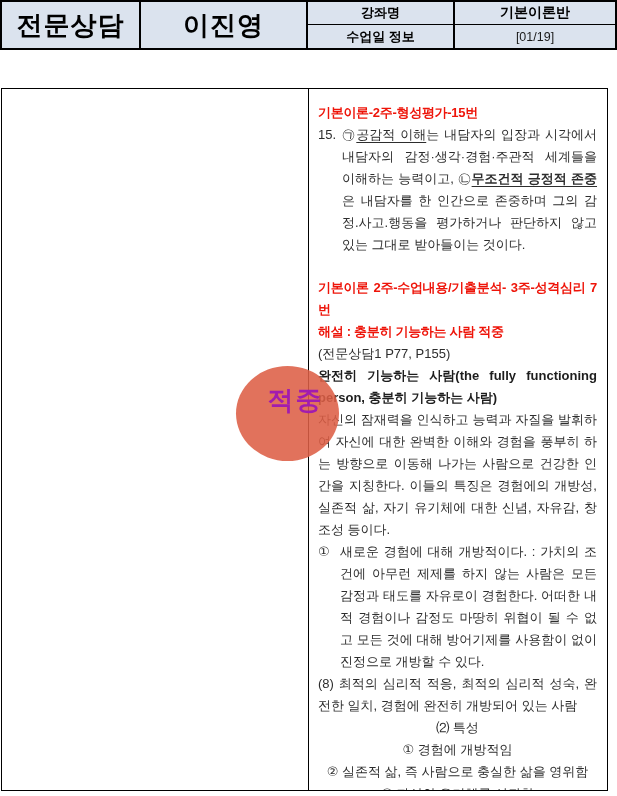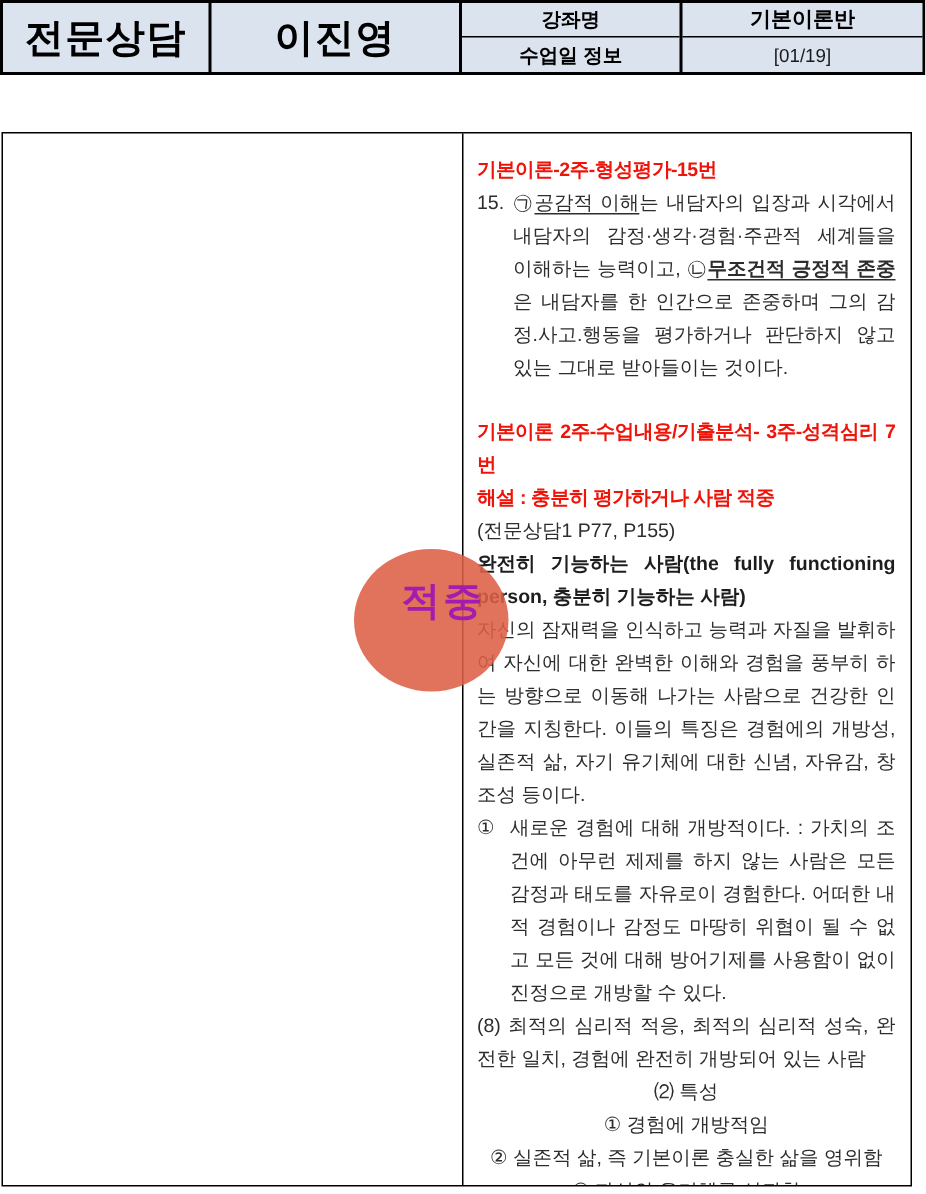--- a/index.html
+++ b/index.html
@@ -82,36 +82,36 @@
       <p class="red-heading">기본이론-2주-형성평가-15번</p>
 
       <div class="hang">
         <span class="marker">15.</span>
         <span class="btxt"><span>㉠</span><span class="u">공감적 이해</span><span>는 내담자의 입장과 시각에서 내담자의 감정·생각·경험·주관적 세계들을 이해하는 능력이고, </span><span>㉡</span><span class="bu">무조건적 긍정적 존중</span><span>은 내담자를 한 인간으로 존중하며 그의 감정.사고.행동을 평가하거나 판단하지 않고 있는 그대로 받아들이는 것이다.</span></span>
       </div>
 
       <div class="spacer"></div>
 
       <p class="red-heading">기본이론 2주-수업내용/기출분석- 3주-성격심리 7번</p>
-      <p class="red-heading">해설 : 충분히 평가하거나 사람 적중</p>
+      <p class="red-heading">해설 : 충분히 기능하는 사람 적중</p>
       <p class="plain">(전문상담1 P77, P155)</p>
       <p class="plain bold-title">완전히 기능하는 사람(the fully functioning person, 충분히 기능하는 사람)</p>
       <p class="plain">자신의 잠재력을 인식하고 능력과 자질을 발휘하여 자신에 대한 완벽한 이해와 경험을 풍부히 하는 방향으로 이동해 나가는 사람으로 건강한 인간을 지칭한다. 이들의 특징은 경험에의 개방성, 실존적 삶, 자기 유기체에 대한 신념, 자유감, 창조성 등이다.</p>
 
       <div class="hang">
         <span class="marker narrow">①</span>
         <span class="btxt">새로운 경험에 대해 개방적이다. : 가치의 조건에 아무런 제제를 하지 않는 사람은 모든 감정과 태도를 자유로이 경험한다. 어떠한 내적 경험이나 감정도 마땅히 위협이 될 수 없고 모든 것에 대해 방어기제를 사용함이 없이 진정으로 개방할 수 있다.</span>
       </div>
 
       <p class="plain">(8) 최적의 심리적 적응, 최적의 심리적 성숙, 완전한 일치, 경험에 완전히 개방되어 있는 사람</p>
       <p class="plain feature-line">⑵ 특성</p>
 
       <div>
         <div class="feature-line">① 경험에 개방적임</div>
-        <div class="feature-line">② 실존적 삶, 즉 기본이론 충실한 삶을 영위함</div>
+        <div class="feature-line">② 실존적 삶, 즉 사람으로 충실한 삶을 영위함</div>
         <div class="feature-line">③ 자신의 유기체를 신뢰함</div>
 
       </div>
 
     </div>
   </div>
 
   <div class="stamp">
     <span class="stamp-text">적중</span>
   </div>

